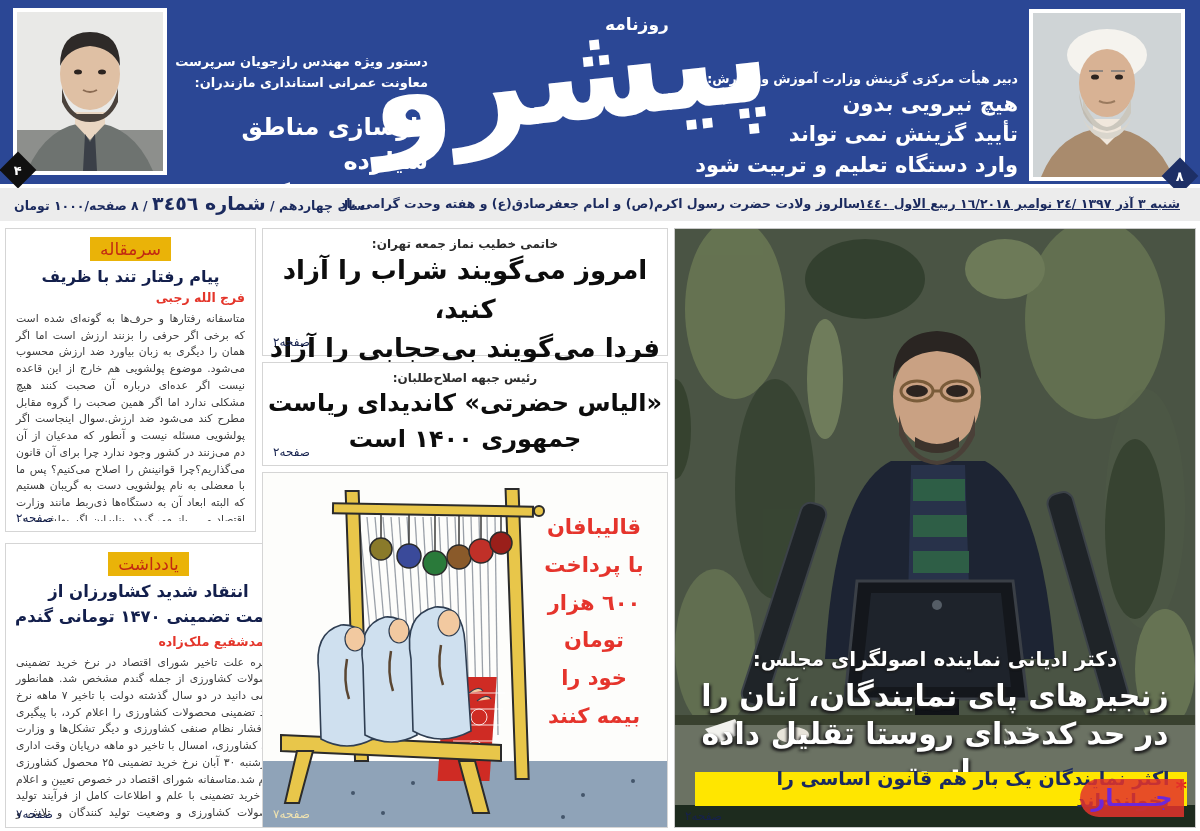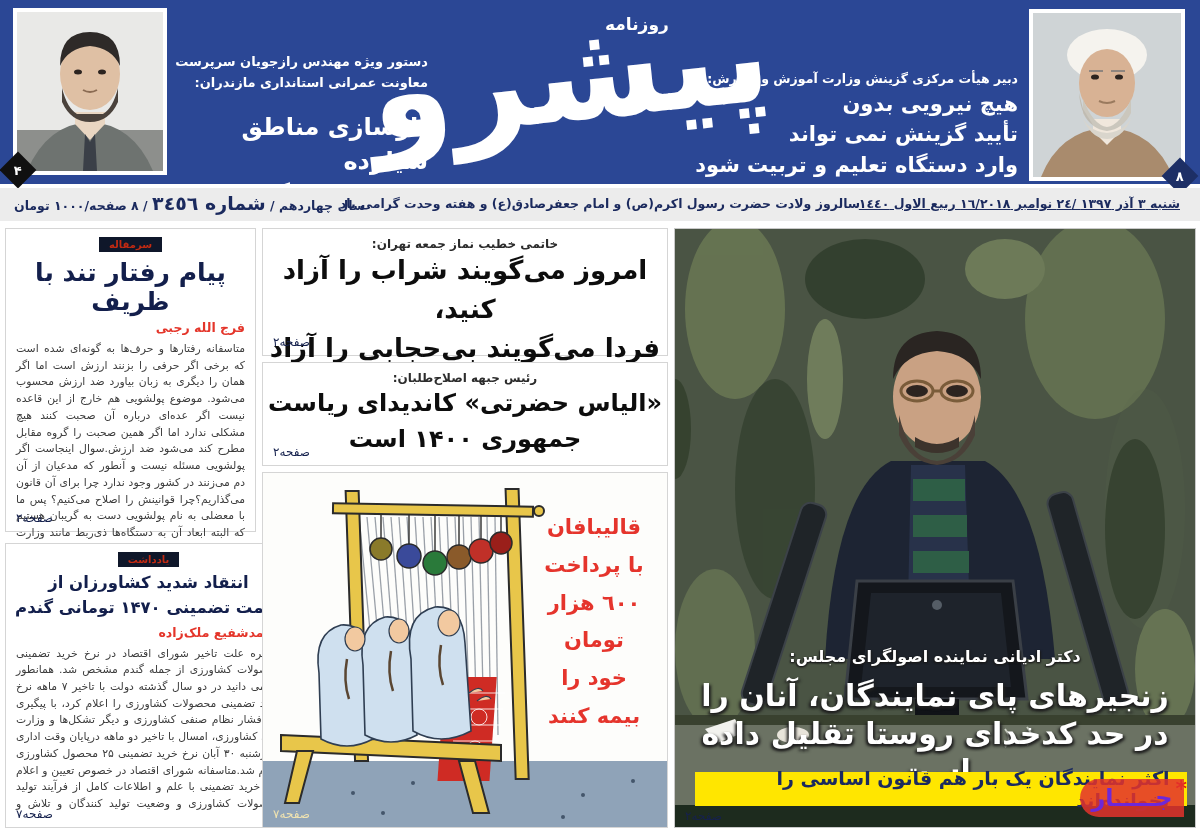--- a/index.html
+++ b/index.html
@@ -32,49 +32,49 @@
 
   
   .dateline { position:absolute; left:0; top:188px; width:1200px; height:33px; background:#ececec; color:#1b2a5e; font-weight:bold; }
   .dl-right { position:absolute; right:20px; top:8px; font-size:12.5px;text-decoration:underline; }
   .dl-center { position:absolute; left:0; right:0; top:8px; text-align:center; font-size:12.5px; }
   .dl-left { position:absolute; left:14px; top:4px; font-size:12.5px; direction:rtl; }
   .dl-issue { font-size:19px; }
 
   
   .box { position:absolute; background:#fff; border:1px solid #d5d5d5; }
-  .col-badge { display:block; margin:8px auto 4px auto; width:max-content; background:#0f172a; color:#c22a12; font-size:10px; font-weight:bold; padding:2px 10px; }
+  .col-badge { display:block; margin:8px auto 4px auto; width:max-content; background:#eab308; color:#c22a12; font-size:17px; font-weight:normal; padding:2px 10px; }
   .art-title { text-align:center; color:#131f4c; font-weight:bold; }
   .art-author { color:#e4352a; font-weight:bold; font-size:12.5px; text-align:right; padding:4px 10px 2px 10px; }
   .art-body { color:#3c3c3c; font-size:10.8px; line-height:1.55; text-align:justify; padding:4px 10px 0 10px; overflow:hidden; }
   .page-ref { position:absolute; left:10px; bottom:6px; color:#131f4c; font-weight:normal; font-size:12px; }
 
   .box-editorial { left:5px; top:228px; width:251px; height:304px; }
-  .box-editorial .art-title { font-size:25px; padding-top:2px; }
+  .box-editorial .art-title { font-size:16px; padding-top:2px; }
   .box-editorial .art-body { height:214px; }
   .box-note { left:5px; top:543px; width:287px; height:285px; }
   .box-note .art-title { font-size:16.5px; line-height:1.5; }
   .box-note .art-body { height:168px; }
 
   .box-head1 { left:262px; top:228px; width:406px; height:128px; }
   .box-head2 { left:262px; top:362px; width:406px; height:104px; }
   .hl-kicker { text-align:center; color:#2c2c2c; font-size:12px; font-weight:bold; padding-top:8px; }
   .hl-main { text-align:center; color:#0d0d0d; font-weight:bold; line-height:1.5; }
   .box-head1 .hl-main { font-size:26px; }
   .box-head2 .hl-main { font-size:24px; }
 
   .box-cartoon { left:262px; top:472px; width:406px; height:356px; }
   .cartoon-svg { position:absolute; left:0; top:0; }
   .cartoon-caption { position:absolute; right:8px; top:36px; width:130px; text-align:center; color:#e5342c; font-weight:bold; font-size:21px; line-height:1.8; }
   .box-cartoon .page-ref { color:#f0e3b0; }
 
   
   .box-main { left:674px; top:228px; width:522px; height:600px; border:1px solid #c9c9c9; }
   .main-overlay { position:absolute; left:0; right:0; text-align:center; color:#fff; font-weight:bold; }
-  .mo-kicker { top:418px; font-size:16px; text-shadow:1px 1px 2px #1a1a1a, -1px 1px 2px #1a1a1a; }
+  .mo-kicker { top:418px; font-size:20px; text-shadow:1px 1px 2px #1a1a1a, -1px 1px 2px #1a1a1a; }
   .mo-head { top:448px; font-size:30px; line-height:1.25; text-shadow:2px 2px 3px #1f1f1f, -2px 2px 3px #1f1f1f; }
   .main-banner { position:absolute; left:20px; right:8px; top:543px; height:34px; background:#ffe600; display:flex; align-items:center; justify-content:center; gap:6px; direction:rtl; }
   .main-banner .star { color:#e01a10; font-size:22px; font-weight:bold; line-height:1; }
   .main-banner .txt { color:#1b2a5e; font-size:19px; font-weight:bold; }
   .box-main .page-ref { bottom:4px; color:#16214d; }
 
   
   .watermark { position:absolute; right:16px; bottom:14px; width:104px; height:38px; background:rgba(227,51,45,0.85); border-radius:19px 0 0 19px; display:flex; align-items:center; justify-content:center; color:#6d28d9; font-size:24px; font-weight:bold; }
 </style>
 </head>

